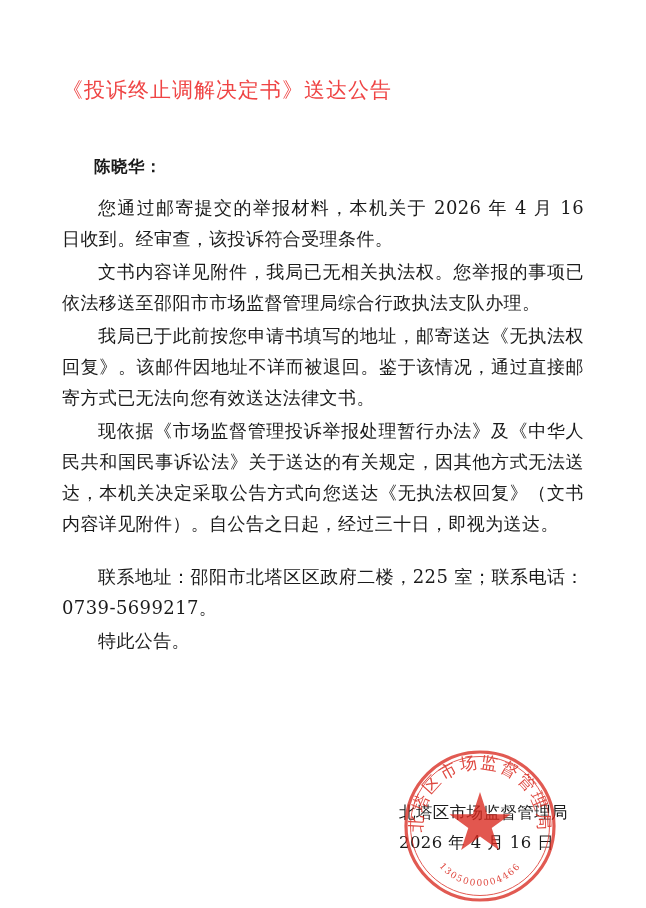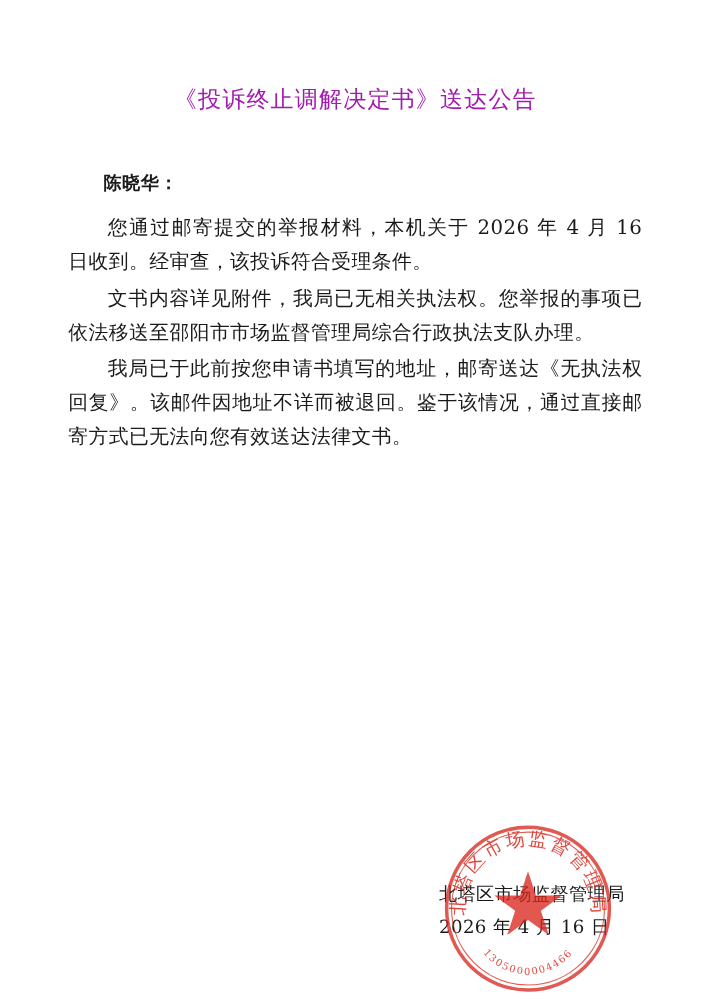--- a/index.html
+++ b/index.html
@@ -16,27 +16,26 @@
     overflow: hidden;
   }
   .page {
     position: relative;
     width: 646px;
     height: 908px;
     box-sizing: border-box;
     padding: 0 62px;
   }
   .doc-title {
-    text-align: center;
     font-size: 21px;
     letter-spacing: 1px;
     margin-top: 76px;
     margin-bottom: 0;
     font-weight: normal;
-    color: #a21caf;
+    color: #ef4444;
   }
   .recipient {
     margin-top: 52px;
     font-size: 16.5px;
     letter-spacing: 0.5px;
     margin-left: 32px;
     font-weight: bold;
   }
   .body-block {
     margin-top: 14px;
@@ -90,22 +89,27 @@
 <div class="page">
 
   <h1 class="doc-title">《投诉终止调解决定书》送达公告</h1>
 
   <div class="recipient">陈晓华：</div>
 
   <div class="body-block">
     <p class="para">您通过邮寄提交的举报材料，本机关于 2026 年 4 月 16 日收到。经审查，该投诉符合受理条件。</p>
     <p class="para">文书内容详见附件，我局已无相关执法权。您举报的事项已依法移送至邵阳市市场监督管理局综合行政执法支队办理。</p>
     <p class="para">我局已于此前按您申请书填写的地址，邮寄送达《无执法权回复》。该邮件因地址不详而被退回。鉴于该情况，通过直接邮寄方式已无法向您有效送达法律文书。</p>
+    <p class="para">现依据《市场监督管理投诉举报处理暂行办法》及《中华人民共和国民事诉讼法》关于送达的有关规定，因其他方式无法送达，本机关决定采取公告方式向您送达《无执法权回复》（文书内容详见附件）。自公告之日起，经过三十日，即视为送达。</p>
   </div>
 
+  <div class="body-block gap-block contact-block">
+    <p class="para">联系地址：邵阳市北塔区区政府二楼，225 室；联系电话：0739-5699217。</p>
+    <p class="para">特此公告。</p>
+  </div>
 
   <div class="signature">
     <div>北塔区市场监督管理局</div>
     <div>2026 年 4 月 16 日</div>
   </div>
 
   <div class="seal">
     <svg width="156" height="156" viewBox="0 0 156 156" xmlns="http://www.w3.org/2000/svg">
       <g fill="none" stroke="#d9281e" stroke-width="3.2" opacity="0.9">
         <circle cx="78" cy="78" r="74"></circle>

